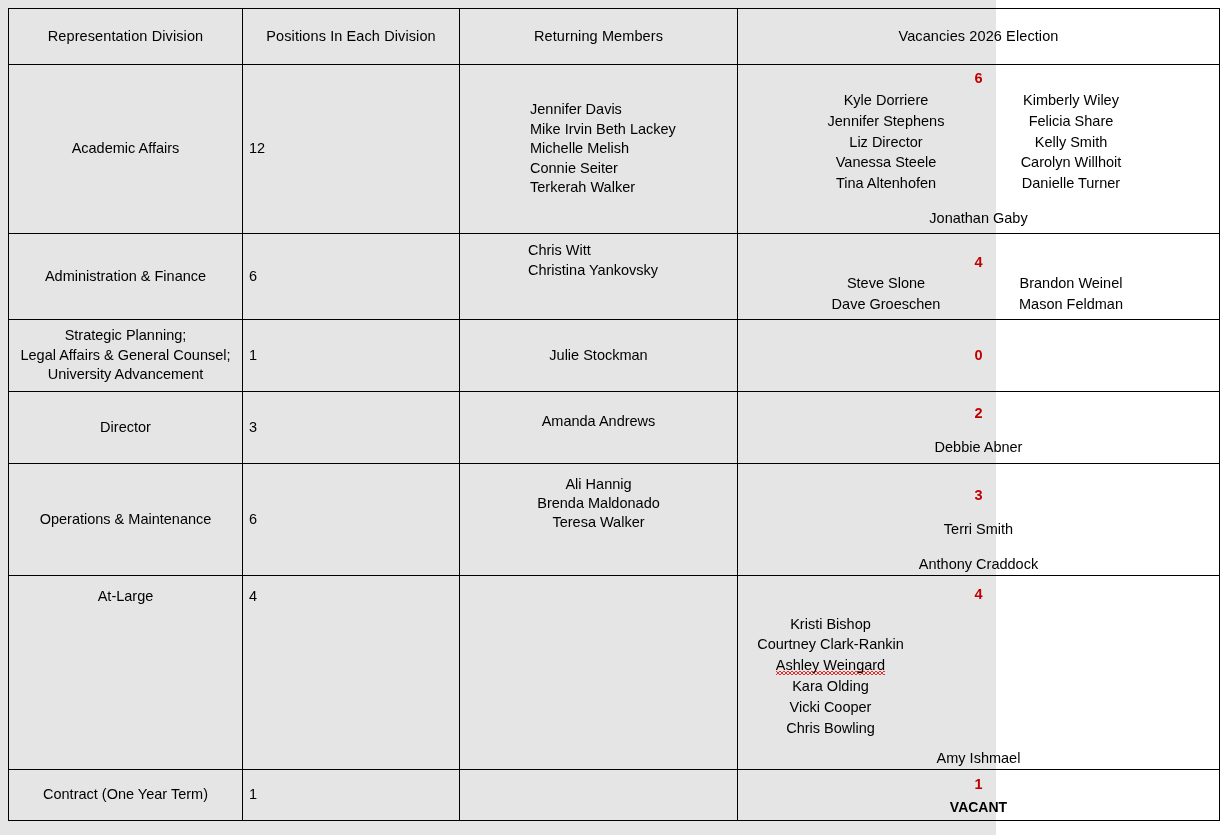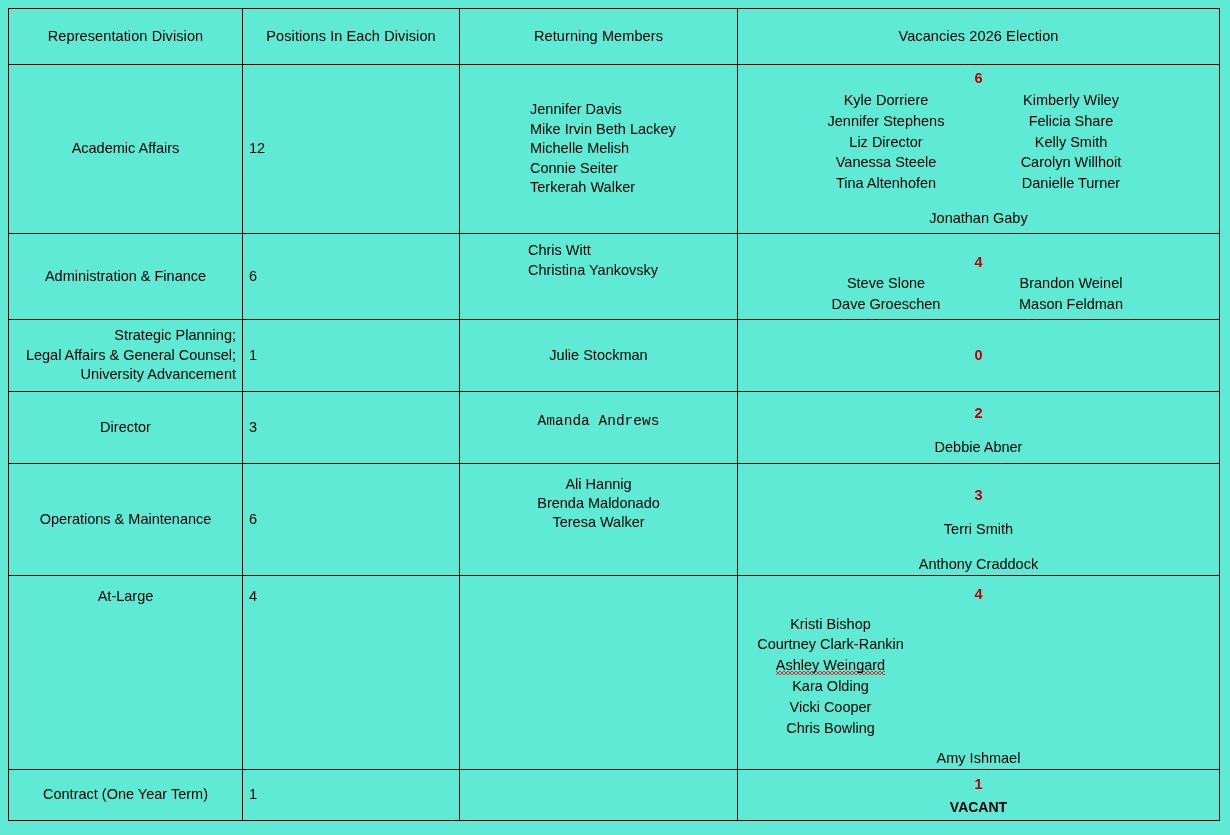--- a/index.html
+++ b/index.html
@@ -9,23 +9,23 @@
   }
   body {
     width: 1230px;
     height: 835px;
     font-family: "Liberation Sans", sans-serif;
     color: #000000;
     overflow: hidden;
   }
   .page {
     position: relative;
-    width: 1230px;
+    width: 996px;
     height: 835px;
-    background: #5eead4;
+    background: #e5e5e5;
   }
   table.vac-table {
     position: absolute;
     left: 8px;
     top: 8px;
     width: 1211px;
     border-collapse: collapse;
     table-layout: fixed;
   }
   table.vac-table td, table.vac-table th {
@@ -94,21 +94,21 @@
     background-position: 0 100%;
     padding-bottom: 2px;
   }
 
   
   tr.total-row td { height: 40px; font-weight: bold; }
   .total-label { text-align: center; font-weight: bold; }
   .total-red { color: #C00000; font-weight: bold; }
   .hl { background: #FFFF00; font-weight: bold; color: #000000; }
 
-  .div-lines { text-align: right; line-height: 1.36; }
+  .div-lines { text-align: center; line-height: 1.36; }
   .rm-left { text-align: left; line-height: 1.34; }
 </style>
 </head>
 <body>
 
 <div class="page">
   <table class="vac-table">
     <colgroup>
       <col class="c1">
         <col class="c2">
@@ -217,21 +217,21 @@
       </tr>
 
       <tr style="height:72px;">
         <td>
           <div class="cc">Director</div>
         </td>
         <td>
           <div class="cc num">3</div>
         </td>
         <td style="vertical-align:top;">
-          <div class="cc" style="padding-top:20px;font-family:Liberation Mono, monospace;">
+          <div class="cc" style="padding-top:20px;">
             <div>Amanda Andrews</div>
           </div>
         </td>
         <td style="vertical-align:top;">
           <div style="padding-top:12px;">
             <div class="count">2</div>
             <div class="tail-center">Debbie Abner</div>
           </div>
         </td>
       </tr>

